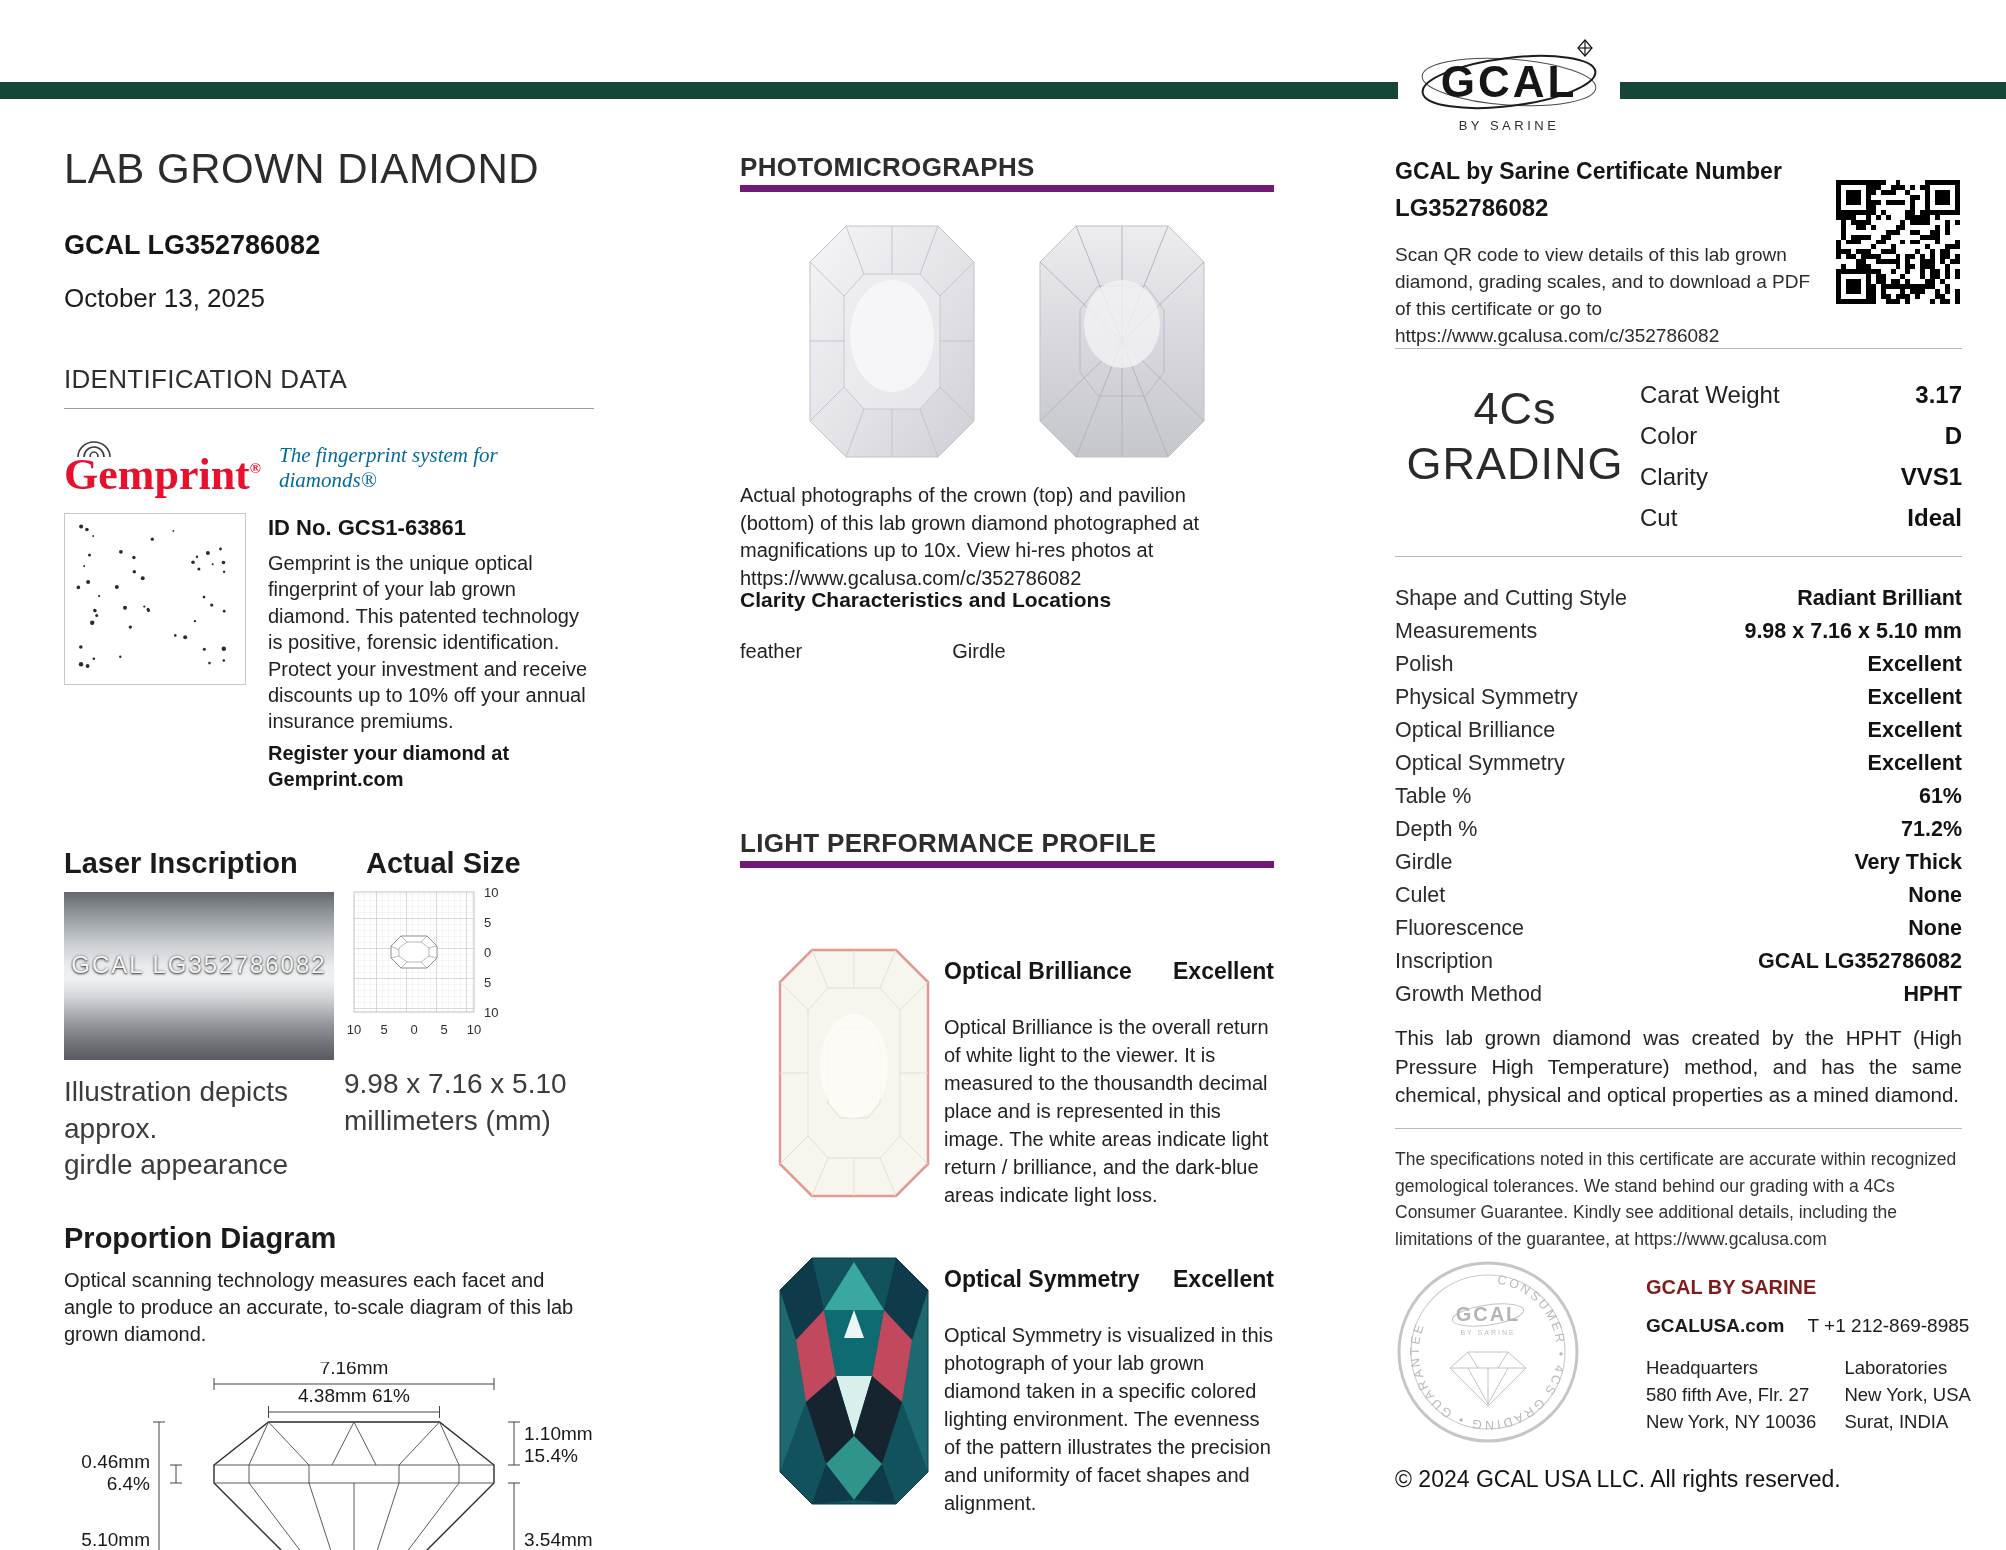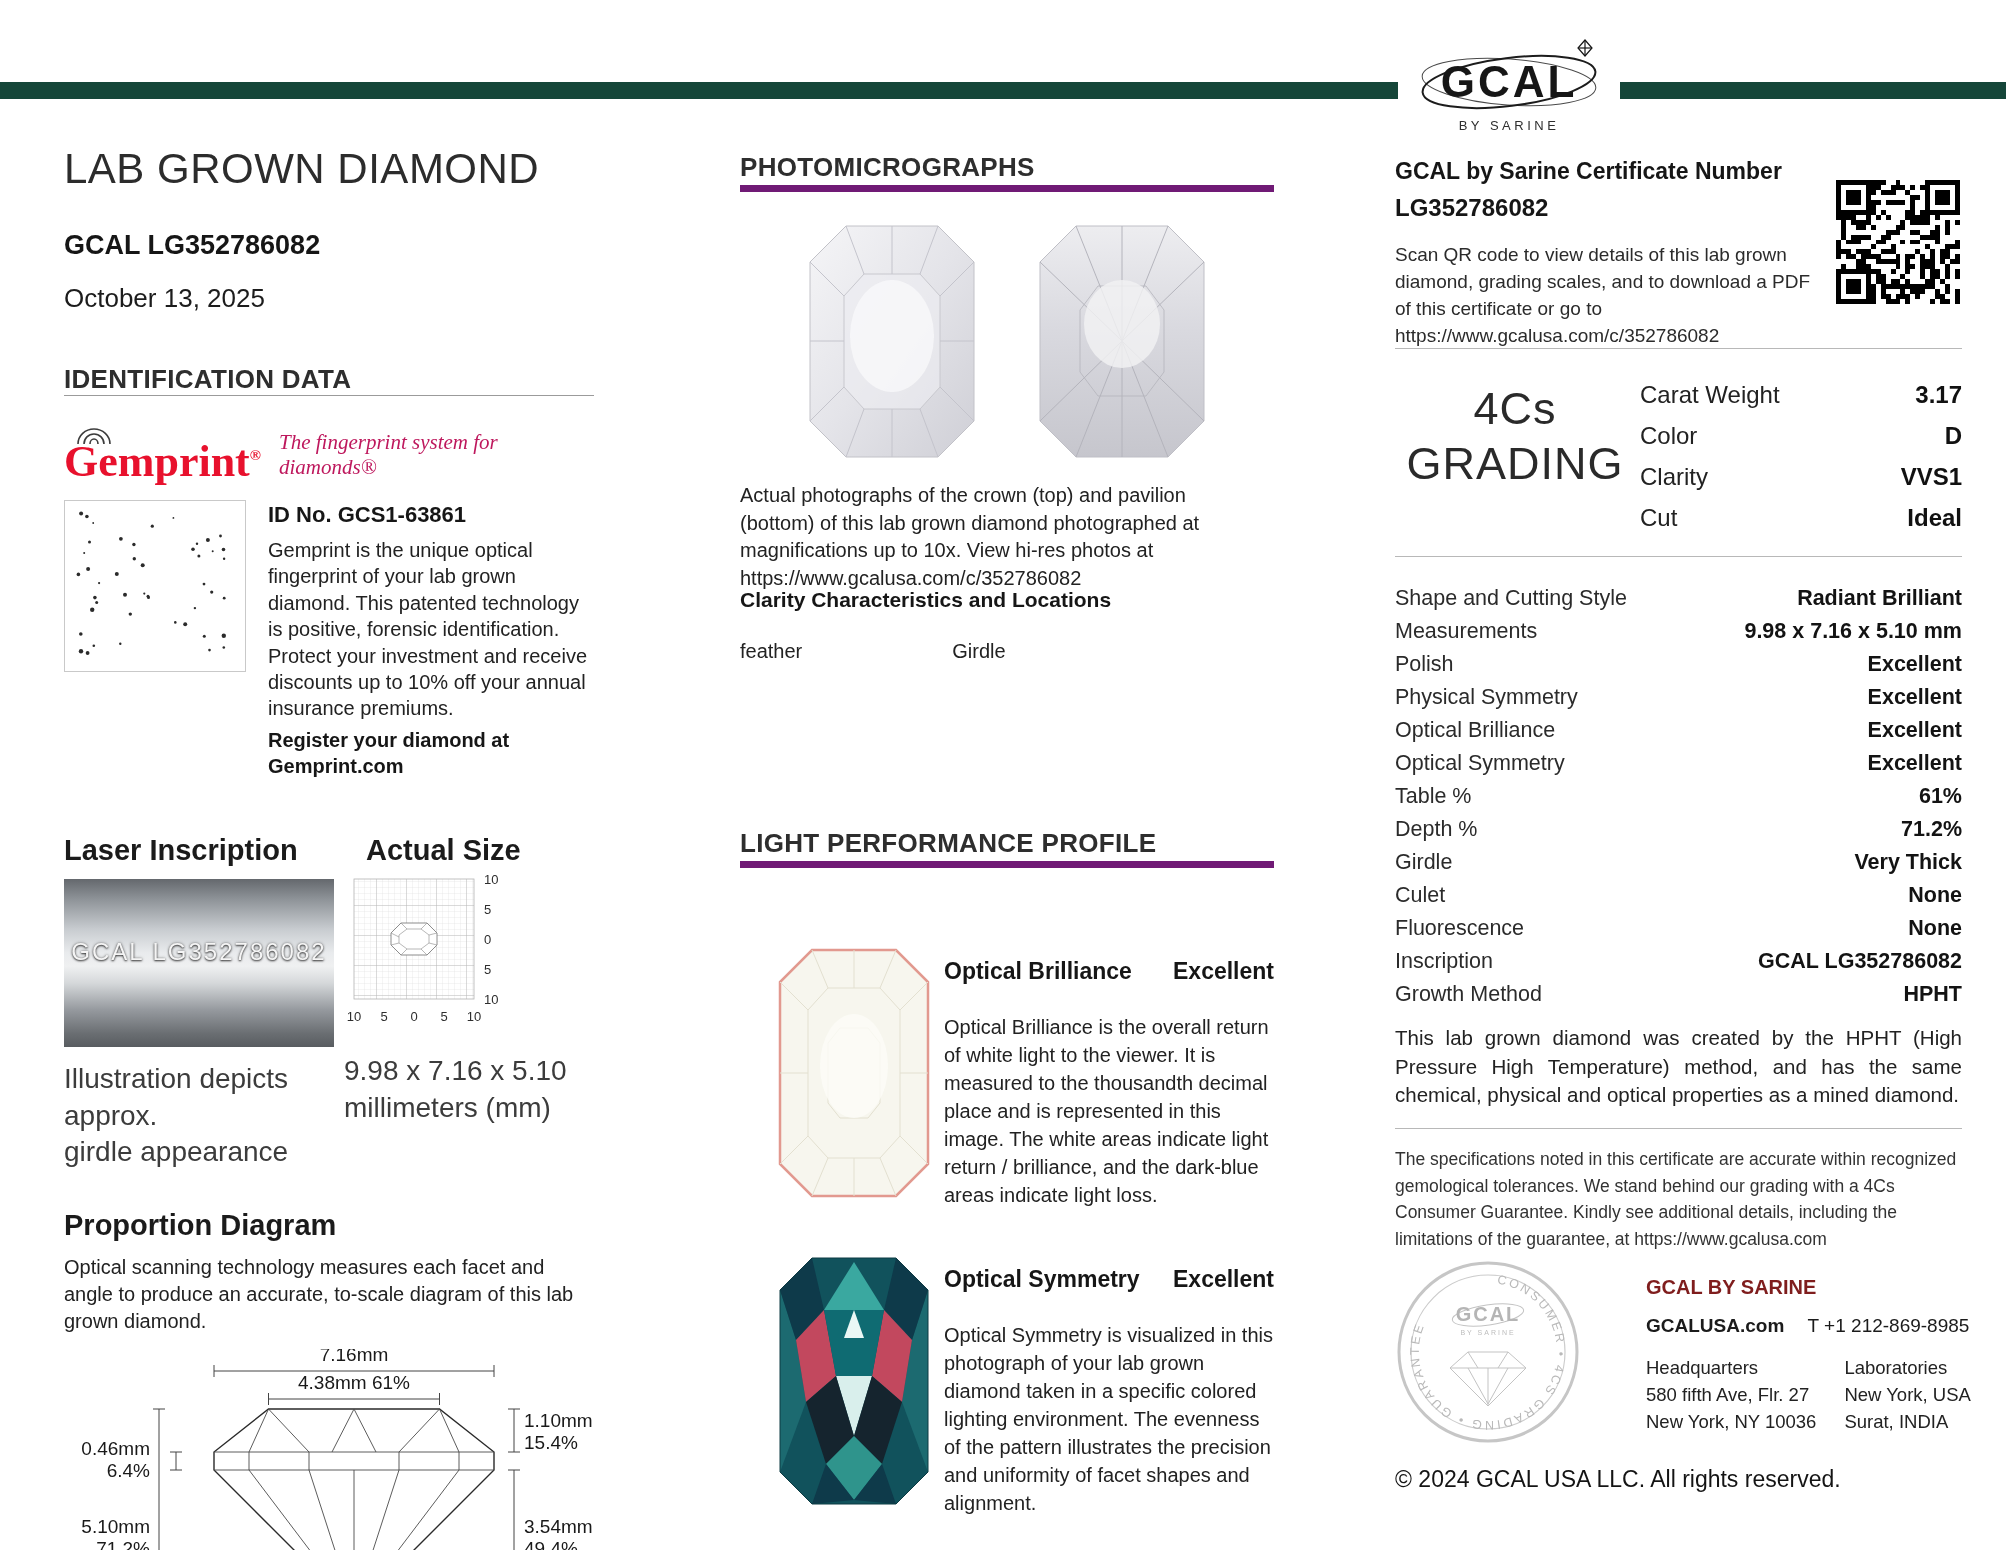--- a/index.html
+++ b/index.html
@@ -9,27 +9,27 @@
   svg text{font-family:"Liberation Sans",sans-serif}
 
   .topbar{position:absolute;left:0;top:82px;width:100%;height:17px;background:var(--accent,#154639)}
   .logo-box{position:absolute;left:1398px;top:26px;width:222px;height:120px;background:#fff;display:flex;align-items:center;justify-content:center}
 
   
   .col-left{position:absolute;left:64px;top:148px;width:530px}
   .title{font-size:42px;font-weight:400;color:#2c2c2c;letter-spacing:.5px;line-height:1}
   .cert-id{margin-top:40px;font-size:27px;font-weight:700;color:#161616}
   .cert-date{margin-top:22px;font-size:26px;color:#1c1c1c}
-  .sec-h{font-size:26px;font-weight:700;color:#2e2e2e;border-bottom:1px solid #9b9b9b;letter-spacing:.3px}
+  .sec-h{font-size:26px;font-weight:400;color:#2e2e2e;padding-bottom:13px;border-bottom:1px solid #9b9b9b;letter-spacing:.3px}
   .col-left .sec-h{margin-top:50px}
   .gemprint-row{margin-top:34px;display:flex;align-items:flex-end;gap:18px}
   .gp-word{position:relative;font-family:"Liberation Serif",serif;font-weight:700;font-size:44px;line-height:1;color:var(--gemprint,#e8112d)}
   .gp-word sup{font-size:15px;vertical-align:super}
   .gp-fp{position:absolute;left:10px;top:-15px}
-  .gp-tagline{font-family:"Liberation Serif",serif;font-style:italic;font-size:21px;color:#be185d;padding-bottom:4px}
+  .gp-tagline{font-family:"Liberation Serif",serif;font-style:italic;font-size:21px;color:#0369a1;padding-bottom:4px}
   .gp-block{margin-top:16px;display:flex;gap:22px}
   .scatter-box{width:182px;height:172px;border:1px solid #c9c9c9;flex:none;background:#fff}
   .gp-text{width:326px;font-size:20px;line-height:1.32;color:#222}
   .gp-idno{font-size:22px;font-weight:700;margin-bottom:8px;color:#161616}
   .gp-register{font-weight:700;margin-top:5px;font-size:20px;color:#161616}
   .dual-row{margin-top:54px;display:flex}
   .dual-col1{width:250px}
   .dual-col2{margin-left:30px;width:230px}
   .sub-h{font-size:29px;font-weight:700;color:#1b1b1b}
   .dual-col2 .sub-h{padding-left:22px}

